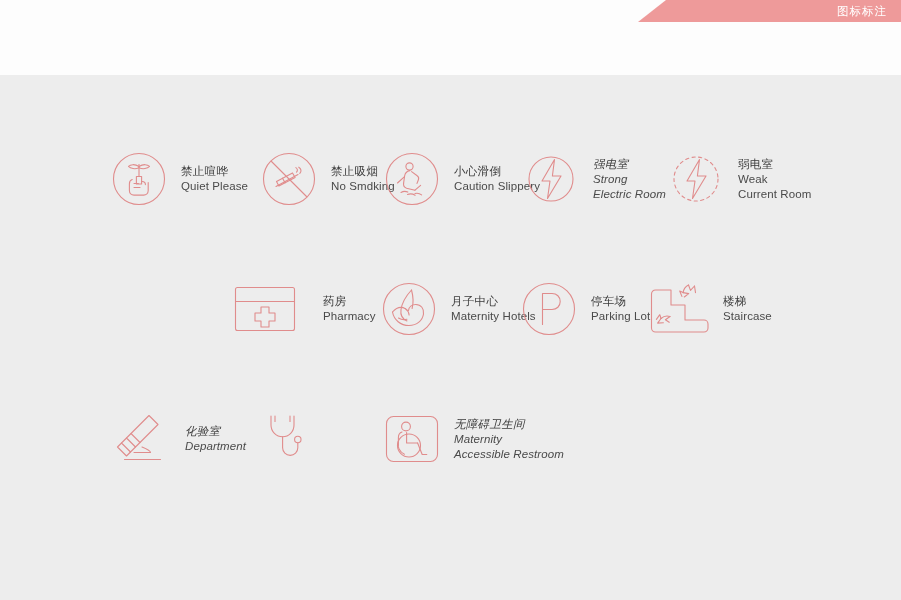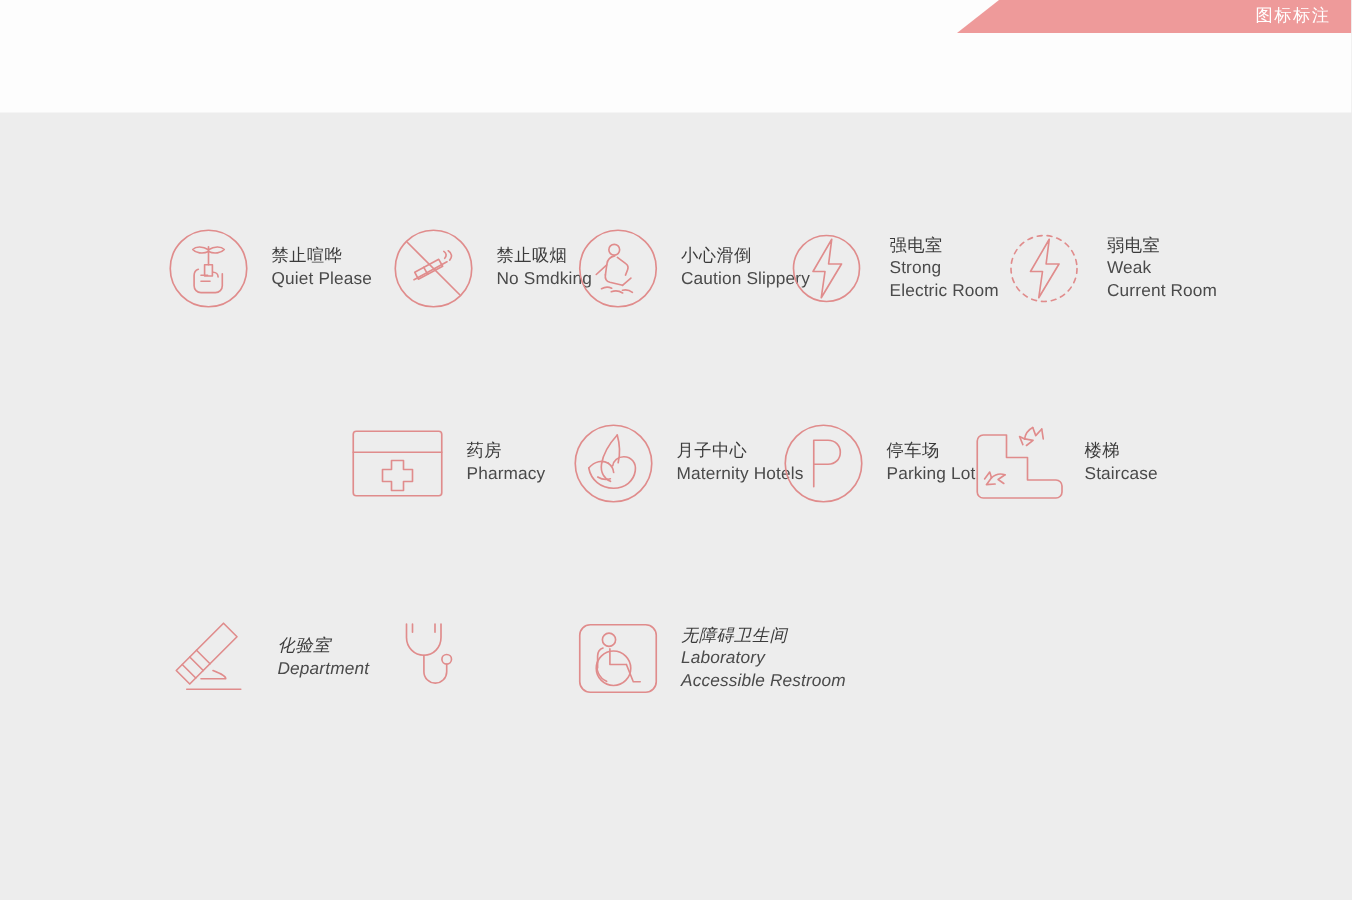--- a/index.html
+++ b/index.html
@@ -174,21 +174,21 @@
             <path d="M34 45.5c2.4 -0.6 4.8 0 6.6 1.4"></path>
           </g>
         </svg>
       </div>
       <div class="icon-labels">
         <div class="label-cn">小心滑倒</div>
         <div class="label-en">Caution Slippery</div>
       </div>
     </div>
 
-    <div class="icon-cell" style="left:520px;">
+    <div class="icon-cell" style="left:520px;font-style:italic;">
       <div class="icon-art">
         <svg viewBox="0 0 62 62">
           <g fill="none" stroke="#e08c8c" stroke-width="1.1" stroke-linecap="round" stroke-linejoin="round">
             <circle cx="31" cy="31" r="22"></circle>
             <path d="M34.5 11.5L22 33h8l-2.5 17.5L41 28h-8.6z"></path>
           </g>
         </svg>
       </div>
       <div class="icon-labels">
         <div class="label-cn">强电室</div>
@@ -211,21 +211,21 @@
         <div class="label-en">Weak</div>
         <div class="label-en">Current Room</div>
       </div>
     </div>
 
   </div>
 
   <div class="icon-row" id="row-1">
 
 
-    <div class="icon-cell" style="left:230px;">
+    <div class="icon-cell" style="left:230px;gap:12px;">
       <div class="icon-art" style="width:70px;flex:0 0 70px;">
         <svg viewBox="0 0 70 62" style="width:70px;">
           <g fill="none" stroke="#e08c8c" stroke-width="1.1" stroke-linecap="round" stroke-linejoin="round">
             <rect x="5.5" y="9.5" width="59" height="43" rx="2"></rect>
             <path d="M5.5 23.5h59"></path>
             <path d="M31 29h8v6h6v8h-6v6h-8v-6h-6v-8h6z"></path>
           </g>
         </svg>
       </div>
       <div class="icon-labels">
@@ -339,20 +339,20 @@
             <path d="M21 24c-2.4 0.8 -3.6 2.8 -3.6 5.4v8"></path>
             <path d="M25.6 24.6v10.4h11"></path>
             <path d="M36.6 35l4.6 11.5h4.6"></path>
             <circle cx="28" cy="37.5" r="11.5"></circle>
             <path d="M17.4 33.2c-1.6 5.2 1 10.8 6 13"></path>
           </g>
         </svg>
       </div>
       <div class="icon-labels">
         <div class="label-cn">无障碍卫生间</div>
-        <div class="label-en">Laboratory</div>
+        <div class="label-en">Maternity</div>
         <div class="label-en">Accessible Restroom</div>
       </div>
     </div>
 
   </div>
 
 </div>
 
 </body></html>

